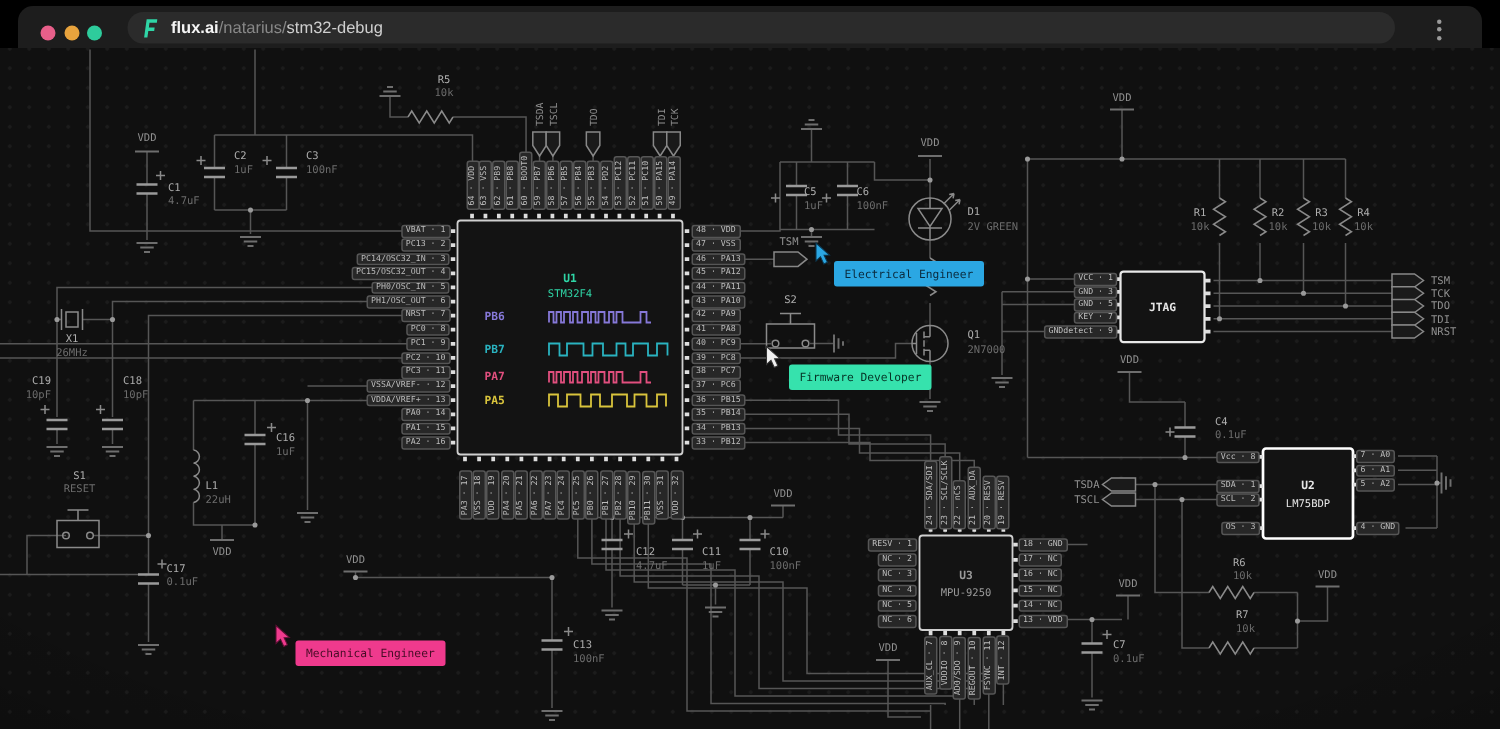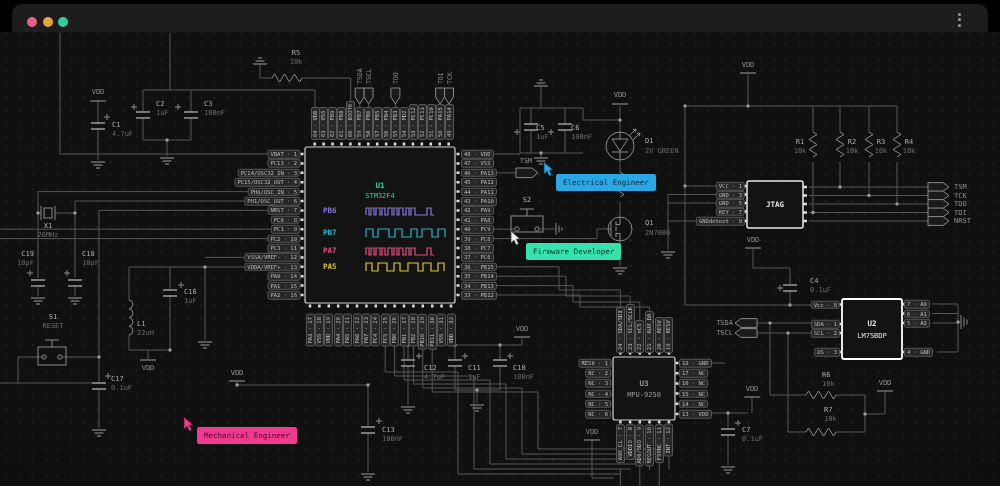--- a/index.html
+++ b/index.html
@@ -403,20 +403,30 @@
     </svg>
 
     <div id="vignette"></div>
   </div>
 
   <div id="titlebar">
     <div id="win">
       <span class="dot" style="left:15px;background:#e85f8a;"></span>
       <span class="dot" style="left:31px;background:#e8a33d;"></span>
       <span class="dot" style="left:46px;background:#2ecc9c;"></span>
+      <div id="pill">
+        <svg width="12" height="14" viewBox="0 0 12 14" style="margin-right:7px">
+          <g transform="skewX(-8)">
+              <path d="M4,13 V2 h6 M4,7.5 h5" stroke="#2fd5a6" stroke-width="2.2" fill="none"></path>
+            </g>
+        </svg>
+        <b>flux.ai</b>
+          <span>/natarius/</span>
+          <span class="pg">stm32-debug</span>
+      </div>
       <div id="kebab">
           <i></i>
           <i></i>
           <i></i>
         </div>
     </div>
   </div>
 
 </div>
 

